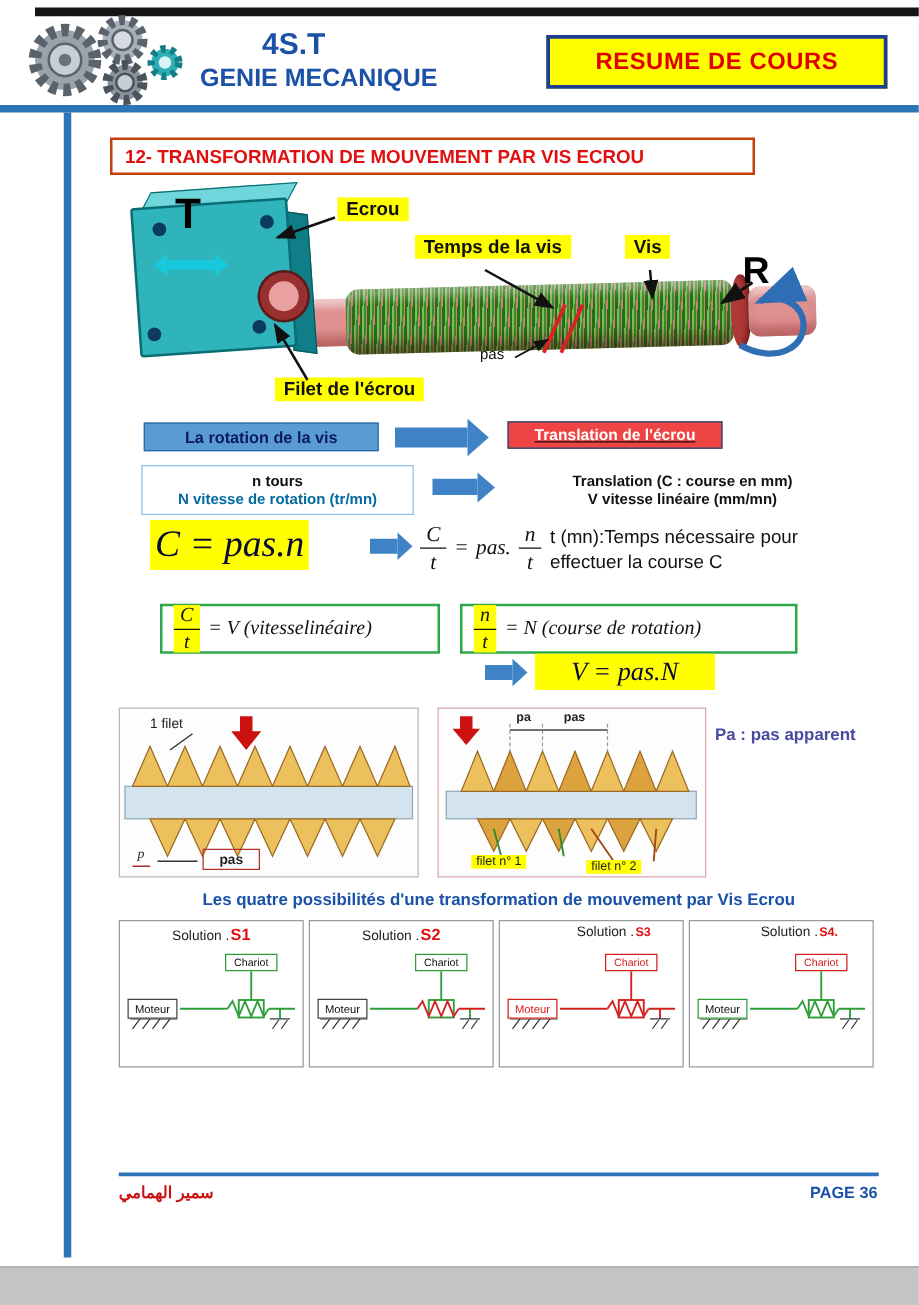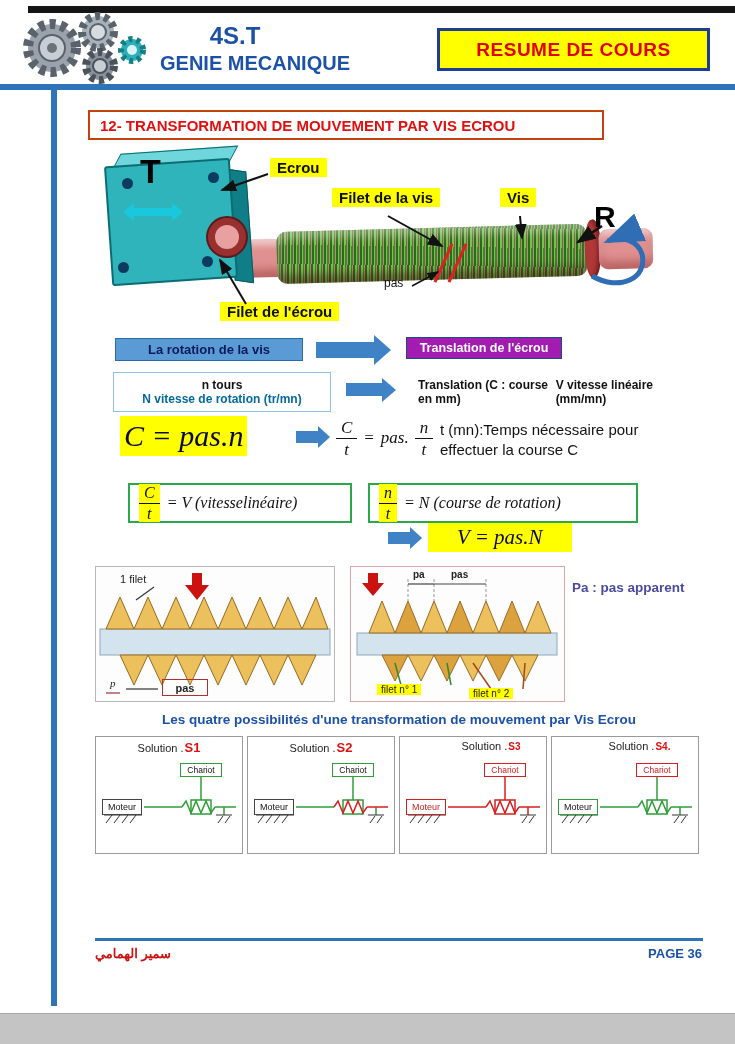--- a/index.html
+++ b/index.html
@@ -89,21 +89,21 @@
     <div class="hole" style="left:112px;top:110px;"></div>
     <div class="abs" style="left:118px;top:72px;width:38px;height:38px;border-radius:50%;border:7px solid #993030;background:#e8a0a0;box-shadow:0 0 0 2px #5a1a1a;"></div>
 
     <div class="abs" style="left:50px;top:6px;font-size:34px;font-weight:800;color:#000;">T</div>
     <div class="dblarrow" style="left:44px;top:62px;width:38px;"></div>
 
     <div class="pasmark" style="left:352px;top:96px;"></div>
     <div class="pasmark" style="left:366px;top:96px;"></div>
 
     <div class="ylab" style="left:180px;top:12px;">Ecrou</div>
-    <div class="ylab" style="left:242px;top:42px;">Filet de la vis</div>
+    <div class="ylab" style="left:242px;top:42px;">Temps de la vis</div>
     <div class="ylab" style="left:410px;top:42px;">Vis</div>
     <div class="abs" style="left:504px;top:54px;font-size:30px;font-weight:800;color:#000;">R</div>
     <div class="abs" style="left:294px;top:130px;font-size:12px;color:#111;">pas</div>
     <div class="ylab" style="left:130px;top:156px;">Filet de l'écrou</div>
 
     <svg width="620" height="188" style="position:absolute;left:0;top:0;pointer-events:none;">
       <defs>
         <marker id="ab" markerWidth="9" markerHeight="8" refX="7" refY="3" orient="auto">
             <path d="M0,0 L8,3 L0,6 Z" fill="#111"></path>
           </marker>
@@ -118,30 +118,30 @@
       <line x1="322" y1="140" x2="348" y2="126" stroke="#111" stroke-width="1.5" marker-end="url(#ab)"></line>
       <line x1="156" y1="158" x2="130" y2="114" stroke="#111" stroke-width="2" marker-end="url(#ab)"></line>
       <path d="M 502 130 c 28 16 56 2 50 -22 c -4 -13 -20 -19 -34 -13" fill="none" stroke="#2f6db5" stroke-width="5" marker-end="url(#abl)"></path>
     </svg>
   </div>
 
   <div class="fbox" style="left:115px;top:338px;width:188px;height:23px;background:#5b9bd5;border:1px solid #2a6aa8;">
     <span style="font-size:13px;color:#0a1a5a;">La rotation de la vis</span>
   </div>
   <div class="barrow lg" style="left:316px;top:342px;width:58px;"></div>
-  <div class="fbox" style="left:406px;top:337px;width:156px;height:22px;background:#a21caf;border:1px solid #1a4a80;">
+  <div class="fbox" style="left:406px;top:337px;width:172px;height:22px;background:#ef4444;border:1px solid #1a4a80;text-decoration:underline;">
     <span style="font-size:12.5px;color:#ffffff;">Translation de l'écrou</span>
   </div>
 
   <div class="fbox" style="left:113px;top:372px;width:218px;height:40px;border:1.5px solid #8fc0e8;background:#fff;flex-direction:column;">
     <span style="font-size:12px;color:#111;">n tours</span>
     <span style="font-size:12px;color:#0369a1;">N vitesse de rotation (tr/mn)</span>
   </div>
   <div class="barrow md" style="left:346px;top:383px;width:36px;"></div>
-  <div class="fbox" style="left:418px;top:374px;width:256px;height:36px;flex-direction:row;align-items:center;">
+  <div class="fbox" style="left:418px;top:374px;width:256px;height:36px;flex-direction:column;align-items:center;">
     <span style="font-size:12px;color:#111;">Translation (C : course en mm)</span>
     <span style="font-size:12px;color:#111;">V vitesse linéaire (mm/mn)</span>
   </div>
 
   <div class="abs serifit hl" style="left:120px;top:416px;font-size:30px;padding:3px 4px;color:#0a0a3a;">C = pas.n</div>
   <div class="barrow sm" style="left:296px;top:431px;width:22px;"></div>
 
   <div class="abs" style="left:336px;top:418px;display:flex;align-items:center;gap:6px;font-size:17px;">
     <span class="frac">
       <span class="num">C</span>

